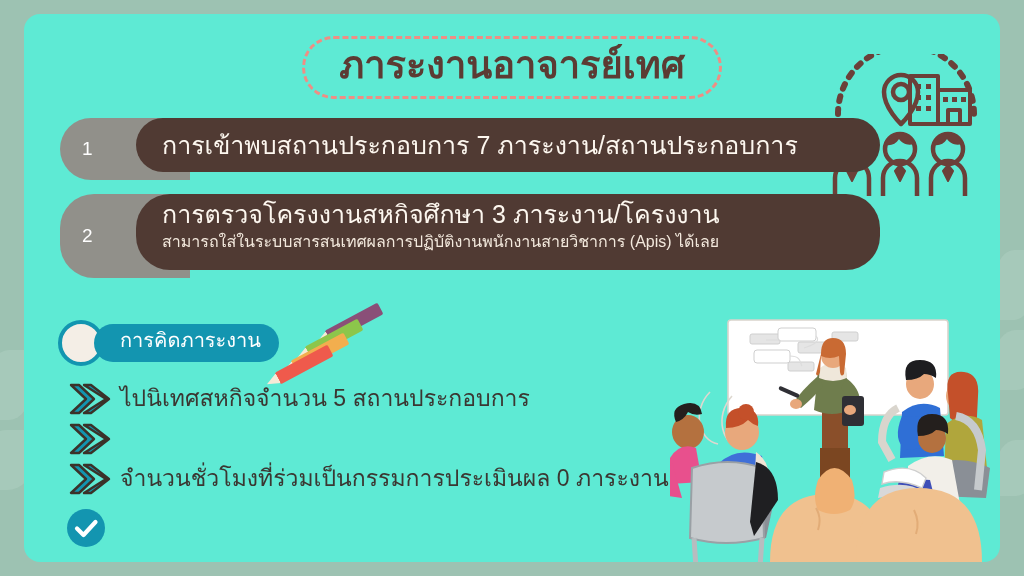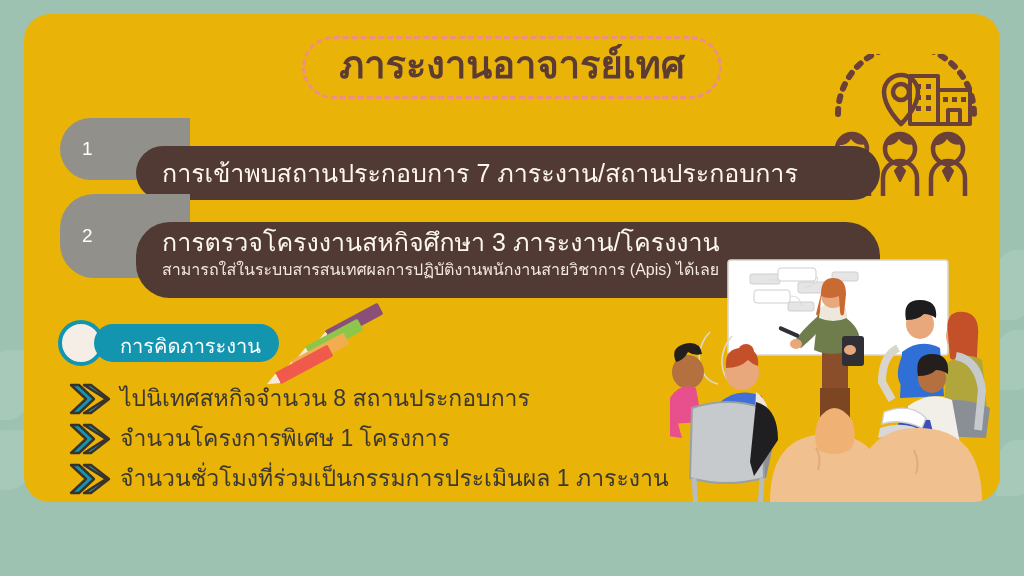--- a/index.html
+++ b/index.html
@@ -12,22 +12,22 @@
 
   
   .leaf{position:absolute;background:#a9cbbc;border-radius:50% 0 50% 0;opacity:.75;}
   .leaf.l1{left:-14px;top:350px;width:46px;height:70px;}
   .leaf.l2{left:-20px;top:430px;width:54px;height:60px;}
   .leaf.l3{right:-10px;top:250px;width:40px;height:70px;}
   .leaf.l4{right:-14px;top:330px;width:44px;height:60px;}
   .leaf.l5{right:-12px;top:440px;width:40px;height:56px;}
 
   .card{
-    position:absolute;left:24px;top:14px;width:976px;height:488px;
-    background:#eab308;border-radius:26px;overflow:hidden;
+    position:absolute;left:24px;top:14px;width:976px;height:548px;
+    background:#5eead4;border-radius:16px;overflow:hidden;
   }
 
   
   .title-wrap{position:absolute;left:0;right:0;top:22px;display:flex;justify-content:center;}
   .title-box{
     border:3px dashed #ef8e84;border-radius:40px;
     padding:5px 34px 9px 34px;
   }
   .title-text{
     font-size:38px;font-weight:bold;color:#5c3b33;line-height:1.12;white-space:nowrap;
@@ -41,36 +41,35 @@
     position:absolute;left:0;top:0;width:130px;
     background:#91908a;border-radius:34px 0 0 34px;
     display:flex;align-items:center;padding-left:22px;box-sizing:border-box;
     color:#ffffff;font-size:19px;
   }
   .row1 .numbadge{height:62px;}
   .row2 .numbadge{height:84px;}
   .pill{
     position:absolute;left:76px;top:0;background:#503a33;border-radius:34px;
     box-sizing:border-box;
-    margin-top:28px;
   }
   .row1 .pill{width:744px;height:54px;padding:0 26px;display:flex;align-items:center;}
   .row2 .pill{width:744px;height:76px;padding:6px 26px 0 26px;display:flex;flex-direction:column;justify-content:flex-start;}
   .pill-main{color:#fdf7ef;font-size:25px;line-height:1.15;white-space:nowrap;}
   .pill-sub{color:#f3e9dd;font-size:16px;line-height:1.3;margin-top:3px;white-space:nowrap;}
 
   
   .sect{position:absolute;left:34px;top:306px;height:46px;}
   .sect-circle{
     position:absolute;left:0;top:0;width:46px;height:46px;border-radius:50%;
     border:4px solid #1295b0;background:#f4eee6;box-sizing:border-box;
   }
   .sect-pill{
     position:absolute;left:36px;top:4px;height:38px;background:#1395b0;
-    border-radius:20px;display:flex;align-items:flex-end;padding:0 18px 0 26px;
+    border-radius:20px;display:flex;align-items:flex-start;padding:0 18px 0 26px;
     color:#ffffff;font-size:20px;box-sizing:border-box;white-space:nowrap;
   }
   .markers{position:absolute;left:224px;top:-8px;width:120px;height:60px;}
   .mk{position:absolute;width:60px;height:13px;border-radius:2px;}
   .mk .tip{position:absolute;left:-12px;top:1px;width:13px;height:11px;background:#f6ead7;
            border-radius:2px;clip-path:polygon(0 50%,100% 0,100% 100%);}
   .mk.purple{background:#8a4f78;left:42px;top:4px;transform:rotate(-28deg);}
   .mk.green{background:#8cc64b;left:22px;top:20px;transform:rotate(-28deg);}
   .mk.orange{background:#f2ae4e;left:8px;top:34px;transform:rotate(-28deg);}
   .mk.red{background:#ef5a4c;left:-8px;top:46px;transform:rotate(-28deg);}
@@ -202,35 +201,34 @@
           </div>
       </div>
     </div>
 
     <div class="bullets">
       <div class="bullet">
         <svg class="chev" viewBox="0 0 44 32">
           <path d="M3 2 L18 16 L3 30 L11 30 L26 16 L11 2 Z" fill="#1395b0" stroke="#3b3229" stroke-width="2.4" stroke-linejoin="round"></path>
           <path d="M16 2 L38 16 L16 30 L23 30 L41 16 L23 2 Z" fill="#1395b0" stroke="#3b3229" stroke-width="2.4" stroke-linejoin="round"></path>
         </svg>
-        <span class="bullet-text">ไปนิเทศสหกิจจำนวน 8 สถานประกอบการ</span>
+        <span class="bullet-text">ไปนิเทศสหกิจจำนวน 5 สถานประกอบการ</span>
       </div>
       <div class="bullet">
         <svg class="chev" viewBox="0 0 44 32">
           <path d="M3 2 L18 16 L3 30 L11 30 L26 16 L11 2 Z" fill="#1395b0" stroke="#3b3229" stroke-width="2.4" stroke-linejoin="round"></path>
           <path d="M16 2 L38 16 L16 30 L23 30 L41 16 L23 2 Z" fill="#1395b0" stroke="#3b3229" stroke-width="2.4" stroke-linejoin="round"></path>
         </svg>
-        <span class="bullet-text">จำนวนโครงการพิเศษ 1 โครงการ</span>
       </div>
       <div class="bullet">
         <svg class="chev" viewBox="0 0 44 32">
           <path d="M3 2 L18 16 L3 30 L11 30 L26 16 L11 2 Z" fill="#1395b0" stroke="#3b3229" stroke-width="2.4" stroke-linejoin="round"></path>
           <path d="M16 2 L38 16 L16 30 L23 30 L41 16 L23 2 Z" fill="#1395b0" stroke="#3b3229" stroke-width="2.4" stroke-linejoin="round"></path>
         </svg>
-        <span class="bullet-text">จำนวนชั่วโมงที่ร่วมเป็นกรรมการประเมินผล 1 ภาระงาน</span>
+        <span class="bullet-text">จำนวนชั่วโมงที่ร่วมเป็นกรรมการประเมินผล 0 ภาระงาน</span>
       </div>
     </div>
 
     <div class="summary">
       <svg class="check" viewBox="0 0 40 40">
         <circle cx="20" cy="20" r="19" fill="#1395b0"></circle>
         <path d="M11 20.5 L17.5 27 L29.5 14" fill="none" stroke="#ffffff" stroke-width="4.2" stroke-linecap="round" stroke-linejoin="round"></path>
       </svg>
     </div>
 

